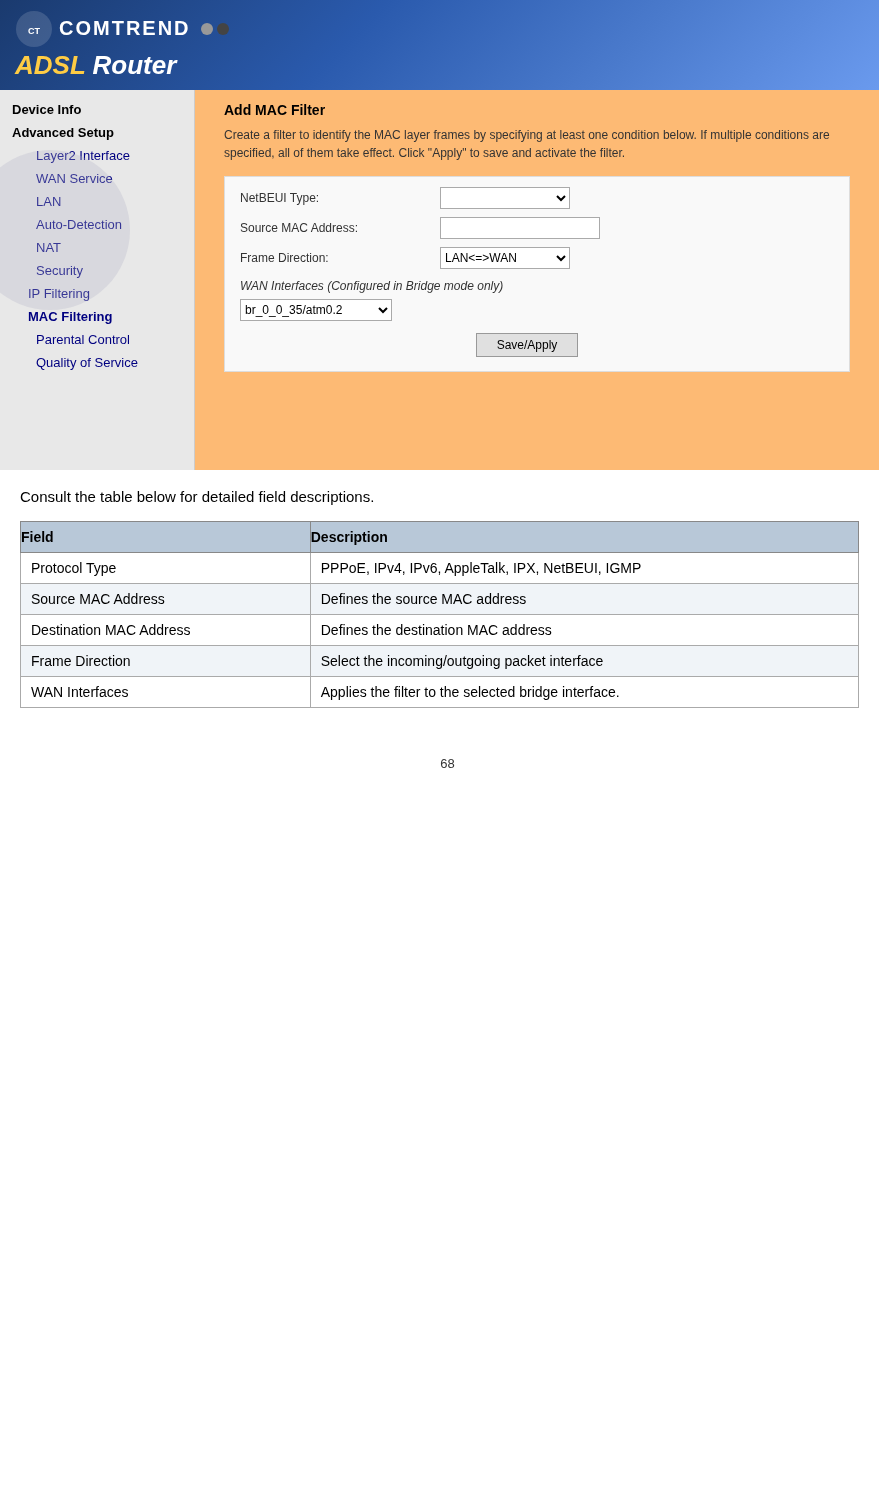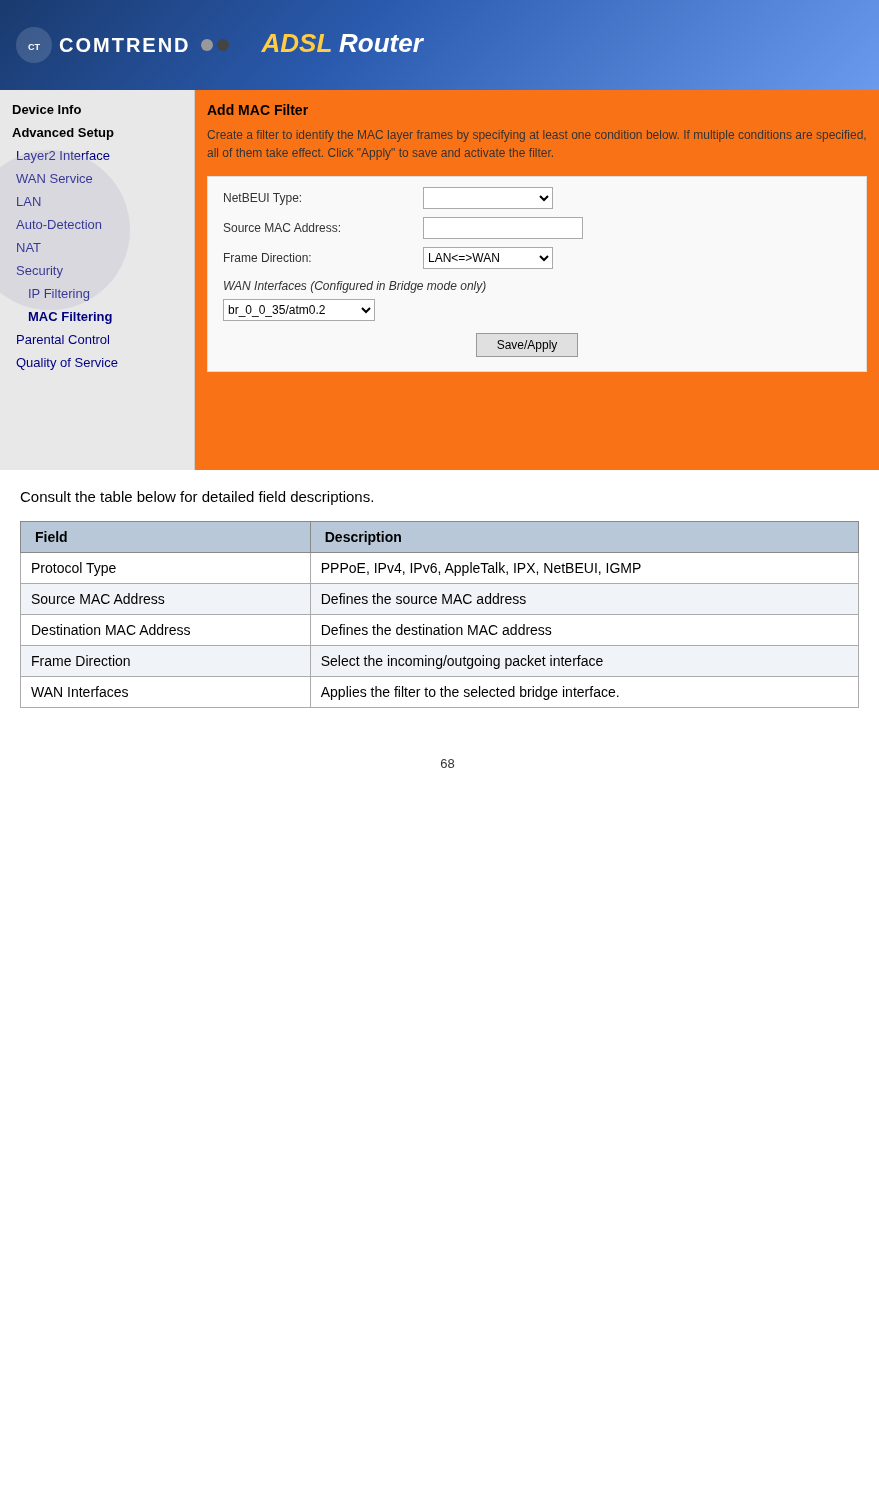--- a/index.html
+++ b/index.html
@@ -15,21 +15,21 @@
     .header {
       background: linear-gradient(135deg, #1a3a6e 0%, #2a5aad 40%, #4a7acc 70%, #6a9aee 100%);
       height: 90px;
       display: flex;
       align-items: center;
       padding: 10px 15px;
       position: relative;
     }
     .header-logo-area {
       display: flex;
-      flex-direction: row;
+      flex-direction: column;
       align-items: flex-start;
     }
     .header-comtrend {
       display: flex;
       align-items: center;
       gap: 6px;
     }
     .circles {
       display: flex;
       gap: 4px;
@@ -59,29 +59,29 @@
       flex-shrink: 0;
     }
     .sidebar-item {
       padding: 4px 12px;
       font-size: 13px;
       cursor: pointer;
       color: #000080;
       white-space: nowrap;
     }
     .sidebar-item.level1 { font-weight: bold; color: #000; padding-left: 12px; }
-    .sidebar-item.level2 { padding-left: 16px; color: #000080; }
+    .sidebar-item.level2 { padding-left: 36px; color: #000080; }
     .sidebar-item.level3 { padding-left: 28px; color: #000080; }
     .sidebar-item.active { font-weight: bold; }
 
     
     .content {
       flex: 1;
-      padding: 12px 12px;
-      background: #f97316;
+      padding: 12px 29px;
+      background: #fdba74;
     }
 
     .add-mac-filter-title {
       font-size: 14px;
       font-weight: bold;
       color: #000;
       margin-bottom: 8px;
     }
 
     .description-text {
@@ -165,21 +165,21 @@
 
     
     .field-table {
       width: 839px;
       border-collapse: collapse;
       margin-bottom: 20px;
     }
     .field-table th {
       background: #b8c8d8;
       border: 1px solid #888;
-      padding: 7px 14px;
+      padding: 7px 0;
       font-size: 14px;
       font-weight: bold;
       text-align: left;
     }
     .field-table td {
       border: 1px solid #aaa;
       padding: 7px 10px;
       font-size: 14px;
       vertical-align: top;
     }
@@ -222,21 +222,21 @@
         <circle cx="19" cy="19" r="18" fill="#fff" opacity="0.15"></circle>
         <text x="19" y="24" font-size="9" font-weight="bold" fill="white" text-anchor="middle" font-family="Arial">CT</text>
       </svg>
       <span style="color:white;font-size:20px;font-weight:bold;letter-spacing:2px;">COMTREND</span>
       <div class="circles">
         <div class="circle circle-gray"></div>
         <div class="circle circle-dark"></div>
       </div>
     </div>
     <div style="color:white;font-size:26px;font-weight:bold;font-style:italic;margin-top:2px;">
-      <span style="color:#ffcc44;margin-left:33px;">ADSL</span><span style="color:white;"> Router</span>
+      <span style="color:#ffcc44;">ADSL</span><span style="color:white;"> Router</span>
     </div>
   </div>
 </div>
 
 <div class="main-container">
 
   <div class="sidebar sidebar-bg">
     <div class="sidebar-item level1">Device Info</div>
     <div class="sidebar-item level1">Advanced Setup</div>
     <div class="sidebar-item level2">Layer2 Interface</div>

